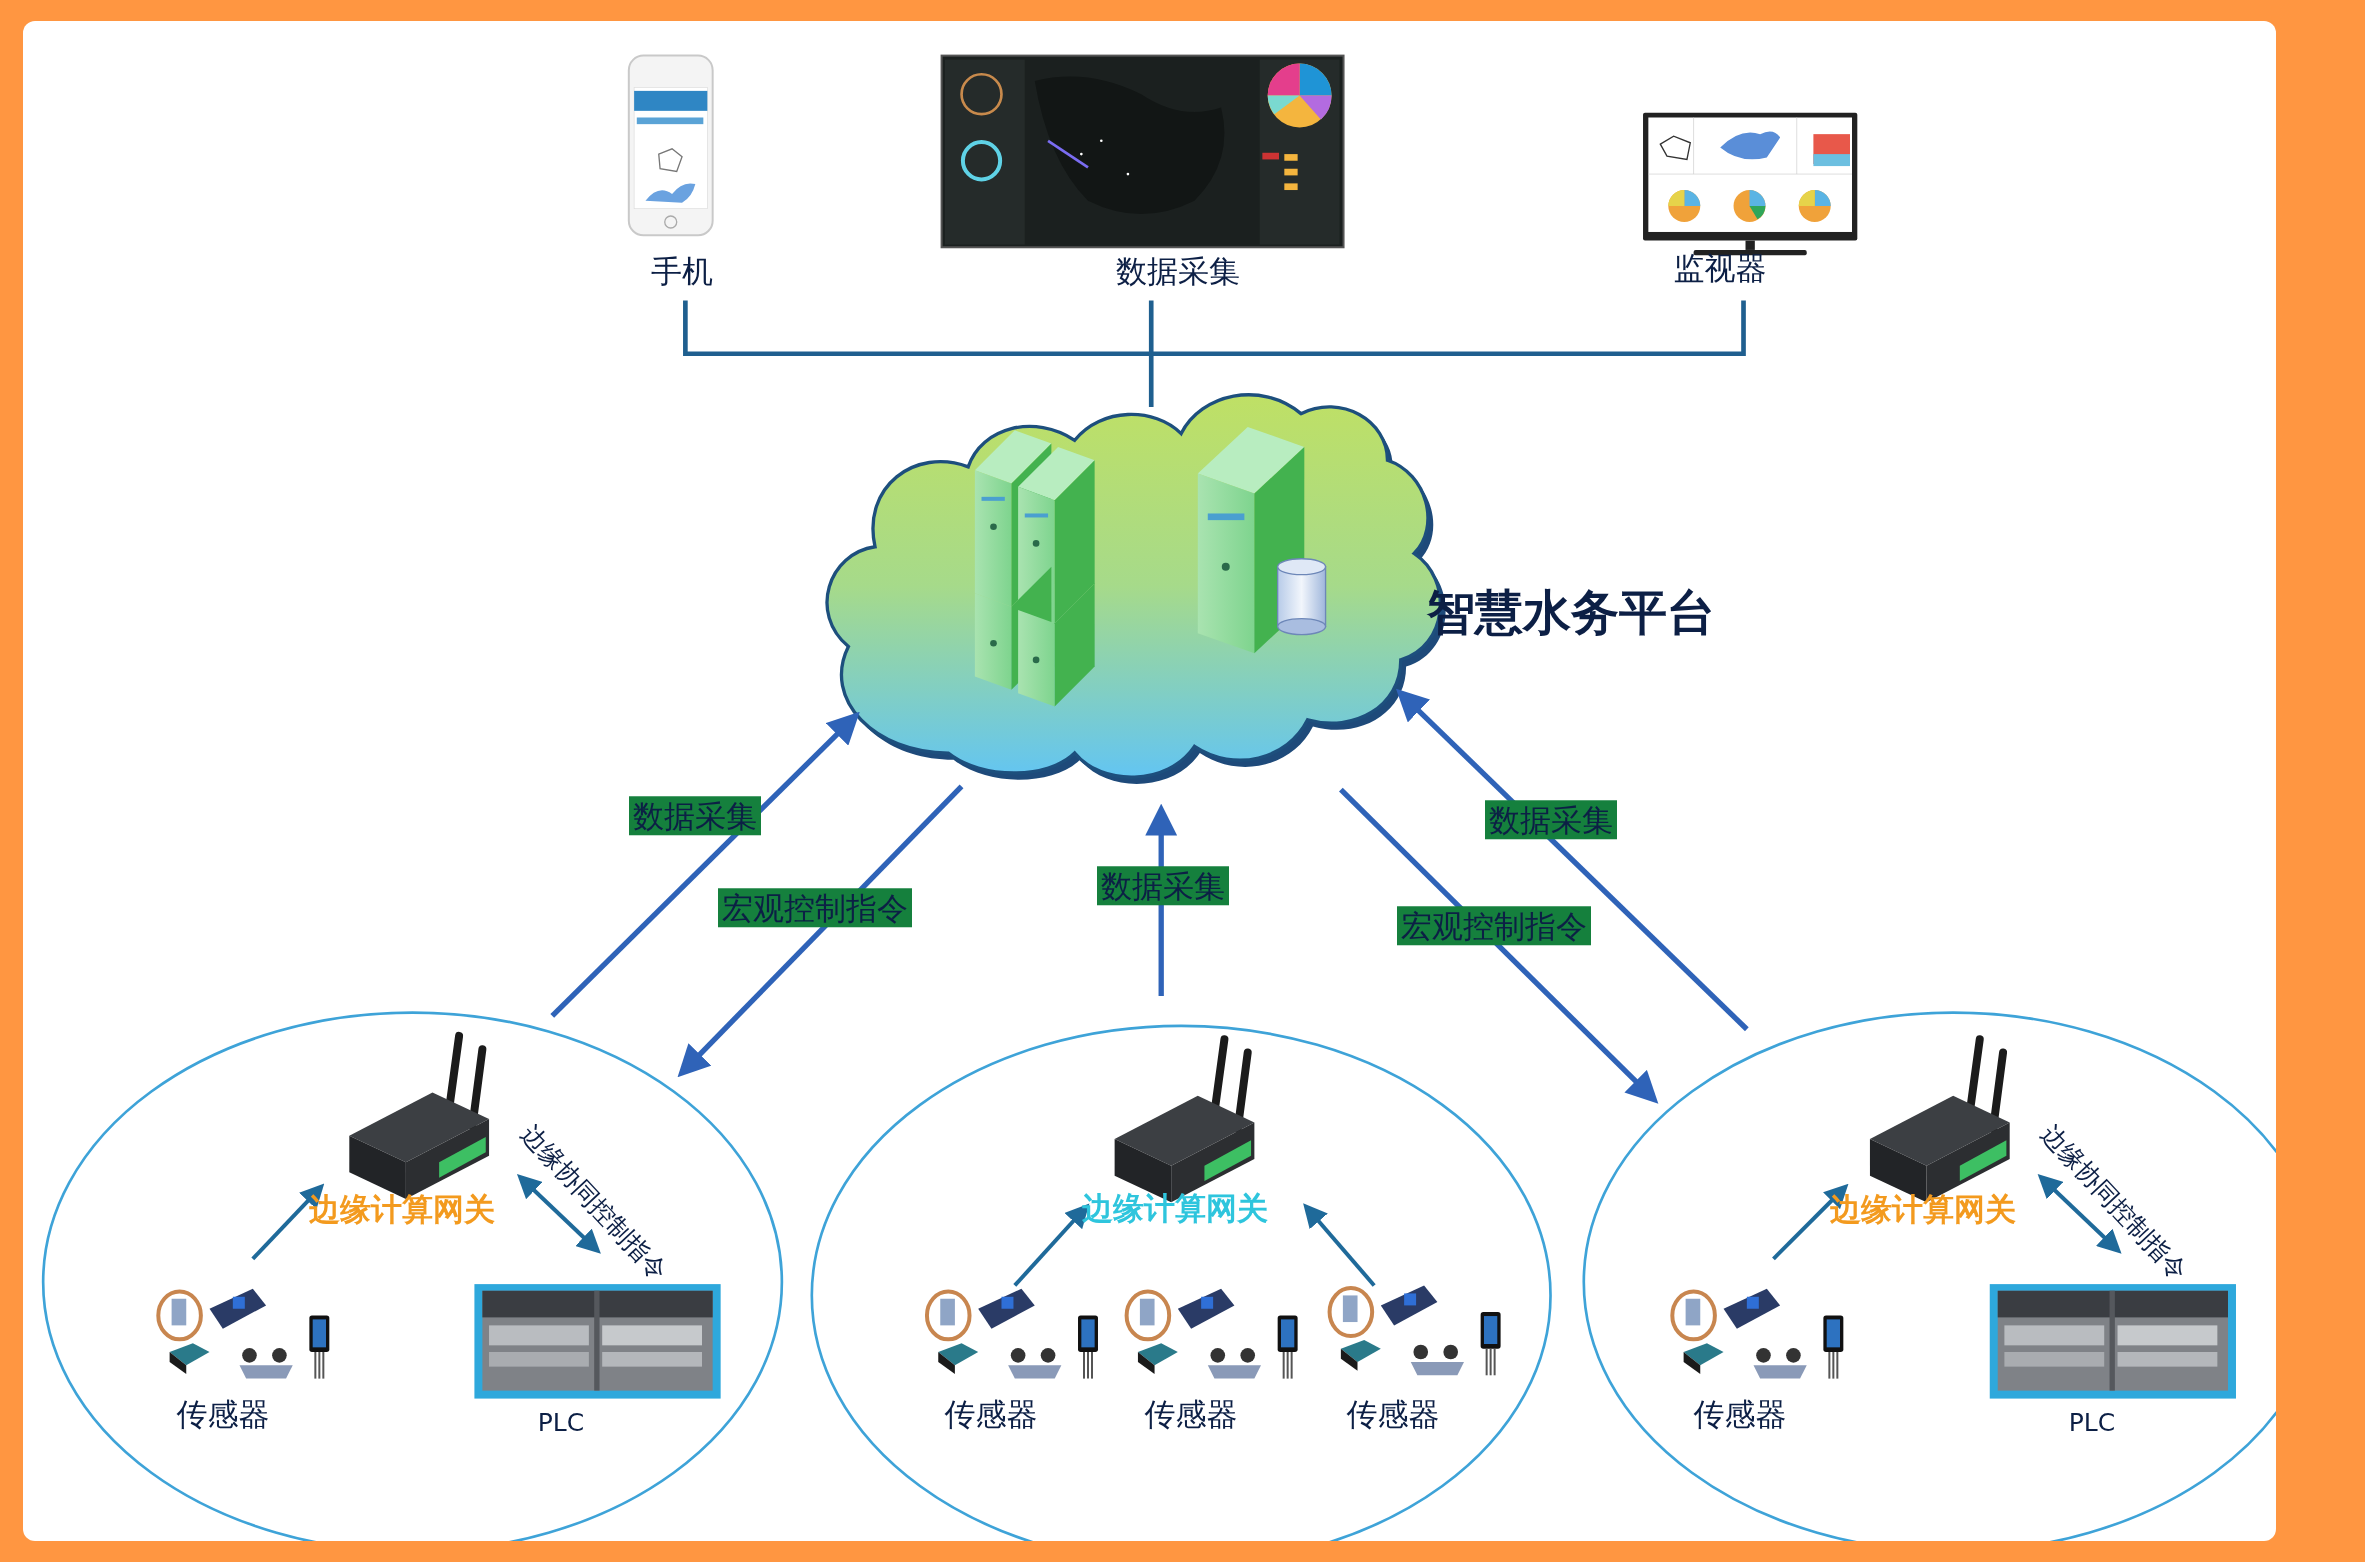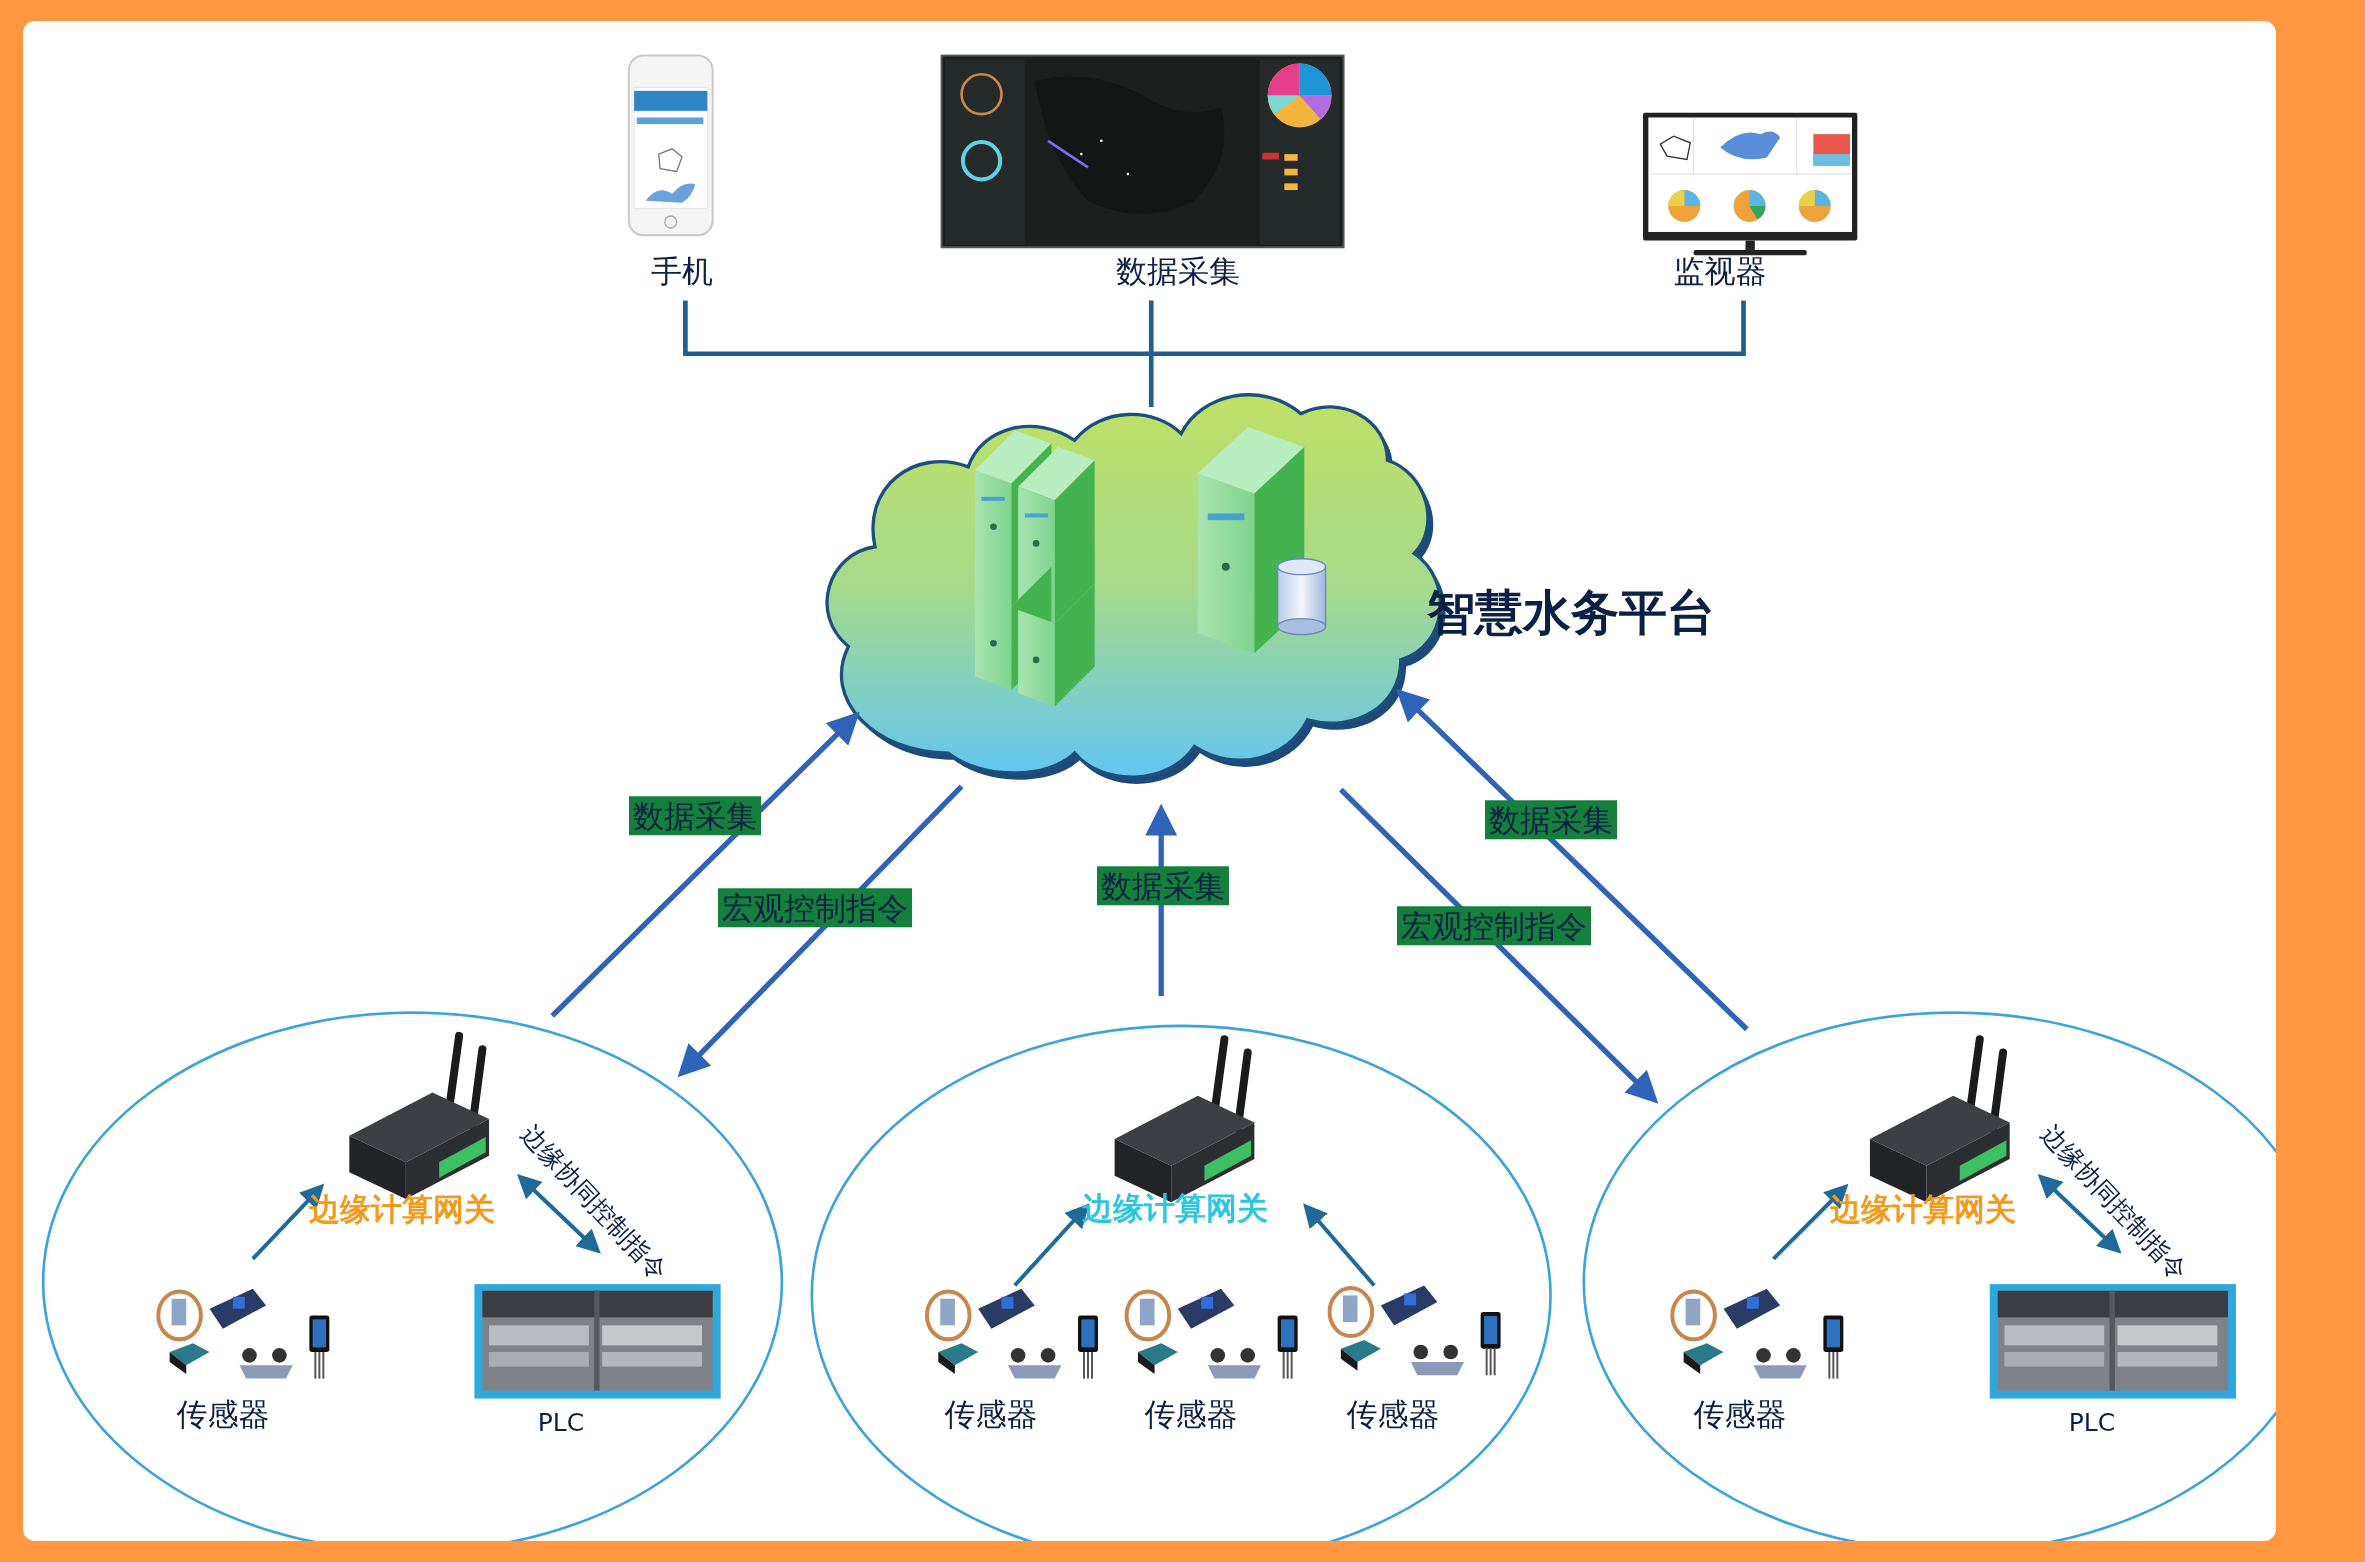--- a/index.html
+++ b/index.html
@@ -292,21 +292,21 @@
           <path d="M2495,2000 L2520,2020 L2520,2033 L2495,2015z" fill="#1a1a1a"></path>
           <path d="M2600,2020 L2680,2020 L2670,2040 L2610,2040z" fill="#8a9ab8"></path>
           <circle cx="2615" cy="2005" r="11" fill="#333"></circle>
           <circle cx="2660" cy="2005" r="11" fill="#333"></circle>
         </g>
       </g>
 </svg>
 
 <div class="lbl nobg" style="left:659px;top:250px;">手机</div>
 <div class="lbl nobg" style="left:1155px;top:250px;">数据采集</div>
-<div class="lbl nobg" style="left:1697px;top:250px;">监视器</div>
+<div class="lbl nobg" style="left:1697px;top:250px;font-family:Liberation Mono, monospace;">监视器</div>
 
 <div class="title" style="left:1404px;top:592px;">智慧水务平台</div>
 
 <div class="lbl" style="left:672px;top:795px;">数据采集</div>
 <div class="lbl" style="left:792px;top:887px;">宏观控制指令</div>
 <div class="lbl" style="left:1140px;top:865px;">数据采集</div>
 <div class="lbl" style="left:1528px;top:799px;">数据采集</div>
 <div class="lbl" style="left:1471px;top:905px;">宏观控制指令</div>
 
 <div class="gw-lbl" style="left:379px;top:1189px;color:#F39A1E;">边缘计算网关</div>

